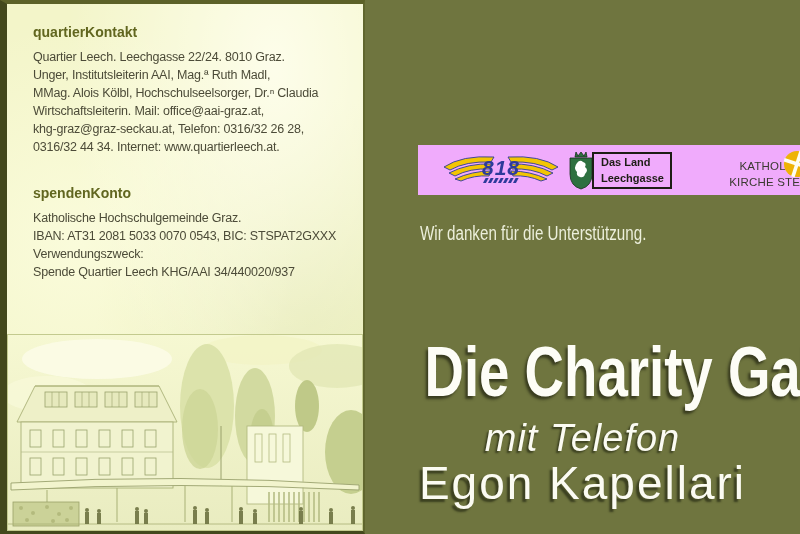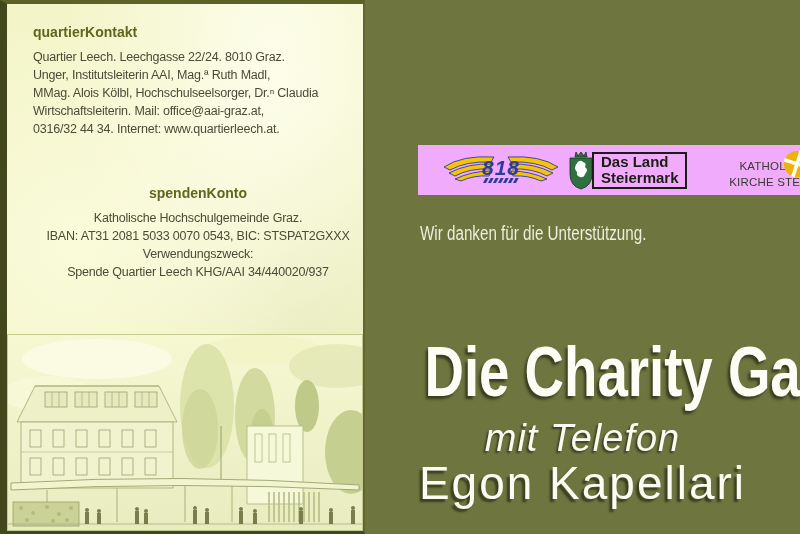--- a/index.html
+++ b/index.html
@@ -16,21 +16,21 @@
       radial-gradient(ellipse at 20% 45%, rgba(253,254,226,.7), rgba(253,254,226,0) 55%),
       radial-gradient(ellipse at 85% 60%, rgba(220,226,168,.55), rgba(220,226,168,0) 50%),
       #f3f5c9;
     box-sizing:border-box;
     border-left:7px solid #43481c;
     border-top:4px solid #5c6128;
     border-bottom:3px solid #43481c;
     border-right:2px solid #60662e;
   }
   .contact-block{position:absolute;left:26px;top:20px;width:320px;}
-  .donation-block{position:absolute;left:26px;top:181px;width:330px;text-align:center;}
+  .donation-block{position:absolute;left:26px;top:181px;width:330px;}
   .sec-heading{
     font-size:14px;font-weight:bold;color:#61661f;
     margin:0 0 8px 0;letter-spacing:0;
   }
   .tline{
     font-size:12.5px;line-height:18px;color:#4c4b38;
     letter-spacing:-0.2px;white-space:nowrap;
   }
   
   .building-wrap{position:absolute;left:7px;top:334px;width:356px;height:197px;}
@@ -40,21 +40,21 @@
     background:#f0abfc;
   }
   .gkb-logo{position:absolute;left:24px;top:6px;}
   .land-group{position:absolute;left:150px;top:4px;}
   .land-shield{position:absolute;left:0;top:1px;}
   .land-textbox{
     position:absolute;left:24px;top:3px;
     border:2px solid #1d1d15;padding:0 6px 1px 7px;
     background:transparent;
   }
-  .land-line{font-size:15px;font-weight:bold;color:#1d1d15;line-height:16px;white-space:nowrap;}
+  .land-line{font-size:11px;font-weight:bold;color:#1d1d15;line-height:16px;white-space:nowrap;}
   .kirche-group{position:absolute;left:268px;top:0;width:150px;height:47px;}
   .kirche-text{
     position:absolute;right:-18px;top:13px;text-align:right;
     font-size:11.5px;line-height:16px;color:#3a3a30;letter-spacing:.2px;white-space:nowrap;
   }
   .kirche-line1{margin-right:32px;}
   .kirche-disc{position:absolute;left:97px;top:5px;}
   
   .thanks-text{
     position:absolute;left:420px;top:222px;
@@ -83,20 +83,21 @@
 <body>
 
 <div class="pale-panel">
 
   <div class="contact-block">
     <div class="sec-heading">quartierKontakt</div>
     <div class="tline">Quartier Leech. Leechgasse 22/24. 8010 Graz.</div>
     <div class="tline">Unger, Institutsleiterin AAI, Mag.ª Ruth Madl,</div>
     <div class="tline">MMag. Alois Kölbl, Hochschulseelsorger, Dr.ⁿ Claudia</div>
     <div class="tline">Wirtschaftsleiterin. Mail: office@aai-graz.at,</div>
+    <div class="tline">khg-graz@graz-seckau.at, Telefon: 0316/32 26 28,</div>
     <div class="tline">0316/32 44 34. Internet: www.quartierleech.at.</div>
   </div>
 
   <div class="donation-block">
     <div class="sec-heading">spendenKonto</div>
     <div class="tline">Katholische Hochschulgemeinde Graz.</div>
     <div class="tline">IBAN: AT31 2081 5033 0070 0543, BIC: STSPAT2GXXX</div>
     <div class="tline">Verwendungszweck:</div>
     <div class="tline">Spende Quartier Leech KHG/AAI 34/440020/937</div>
   </div>
@@ -283,21 +284,21 @@
   <div class="land-group">
     <svg class="land-shield" width="26" height="40" viewBox="0 0 26 40">
       <g stroke="#17301c" stroke-width="0.8" fill="#2e7040">
         <path d="M8,2 L10,6 L13,2 L16,6 L18,2 L19,7 L7,7 Z"></path>
         <path d="M2,8 L24,8 L24,24 Q24,36 13,39 Q2,36 2,24 Z"></path>
       </g>
       <path fill="#ffffff" d="M9,13 q3,-4 6,-1 q4,1 2,5 q4,3 0,7 q-1,4 -5,3 q-4,-1 -3,-5 q-4,-4 0,-9 z"></path>
     </svg>
     <div class="land-textbox">
       <div class="land-line">Das Land</div>
-      <div class="land-line">Steiermark</div>
+      <div class="land-line">Leechgasse</div>
     </div>
   </div>
 
   <div class="kirche-group">
     <div class="kirche-text">
       <div class="kirche-line1">KATHOLISCHE</div>
       <div>KIRCHE STEIERMARK</div>
     </div>
     <svg class="kirche-disc" width="28" height="28" viewBox="0 0 28 28">
       <circle cx="14" cy="14" r="13" fill="#eeb306"></circle>

